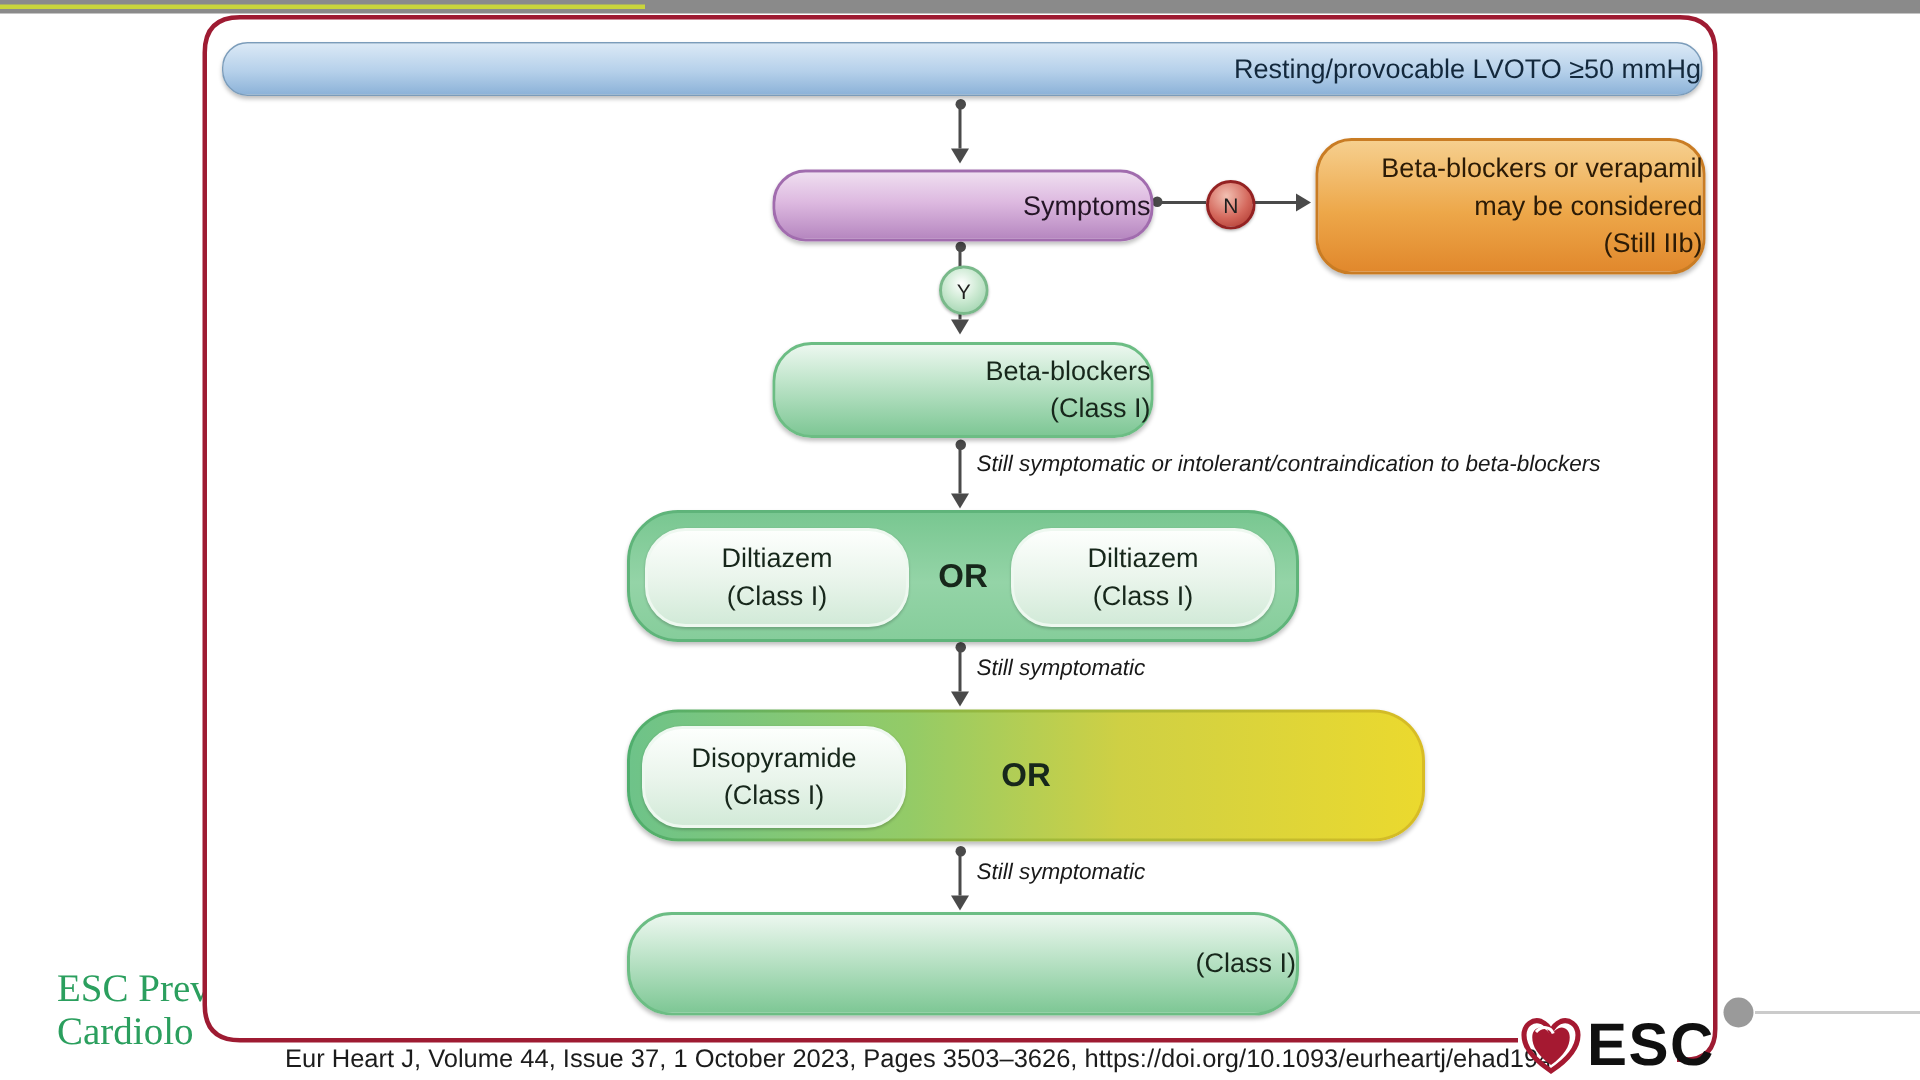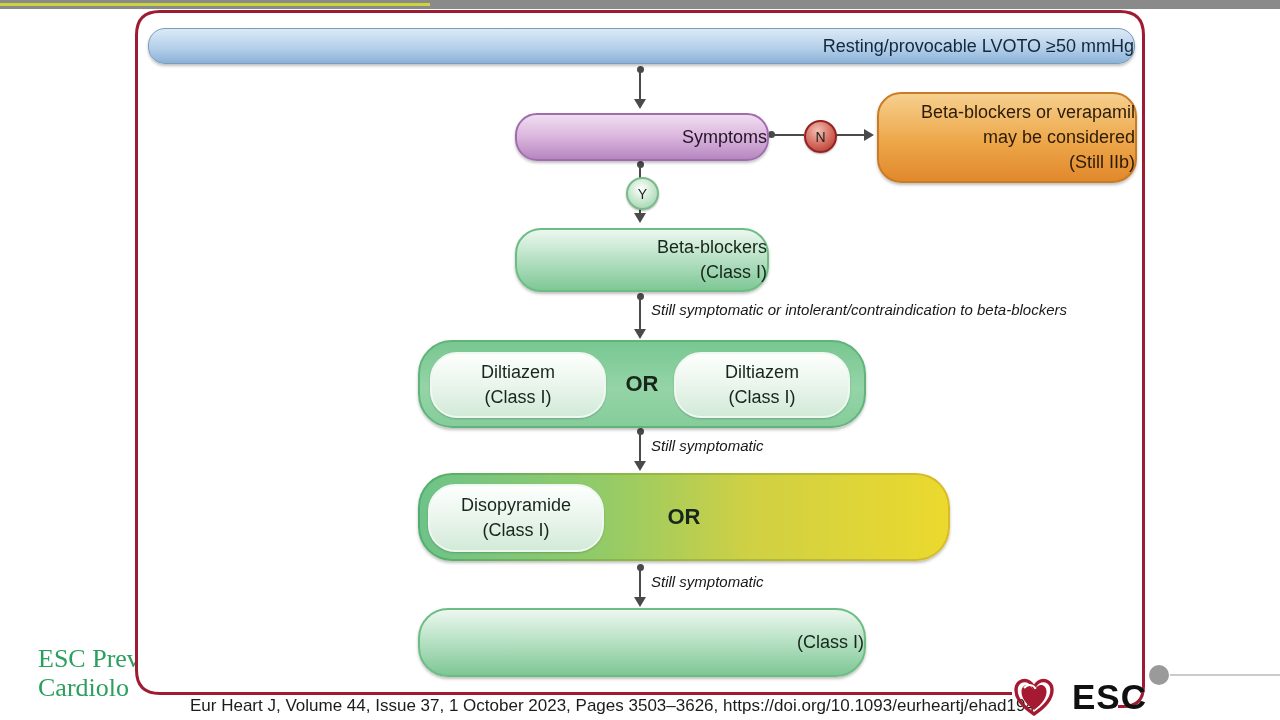--- a/index.html
+++ b/index.html
@@ -90,22 +90,22 @@
 
   .edge-label{font-style:italic;font-size:15px;color:#191919;white-space:nowrap;z-index:3;}
 
   
   .watermark{left:38px;top:644px;width:98px;height:60px;overflow:hidden;z-index:1;
     font-family:"Liberation Serif",serif;font-size:26px;line-height:29px;
     color:#2b9f5e;white-space:nowrap;}
   .citation{left:190px;top:696px;font-size:17px;color:#1c1c1c;white-space:nowrap;z-index:5;}
   .citation .it{}
   .esc-logo{left:1012px;top:676px;z-index:6;display:flex;align-items:center;}
-  .esc-text{font-size:35px;font-weight:bold;color:#101010;letter-spacing:1px;
-    margin-left:16px;line-height:40px;}
+  .esc-text{font-size:40px;font-weight:bold;color:#101010;letter-spacing:1px;
+    margin-left:2px;line-height:40px;}
   .timeline-track{left:1170px;top:674px;width:110px;height:2px;background:#cbcbcb;z-index:5;}
   .timeline-handle{left:1149px;top:665px;width:20px;height:20px;border-radius:50%;
     background:#9a9a9a;z-index:6;}
 </style>
 </head>
 <body>
 
 <div class="abs player-bar">
   <div class="abs progress-fill"></div>
 </div>

